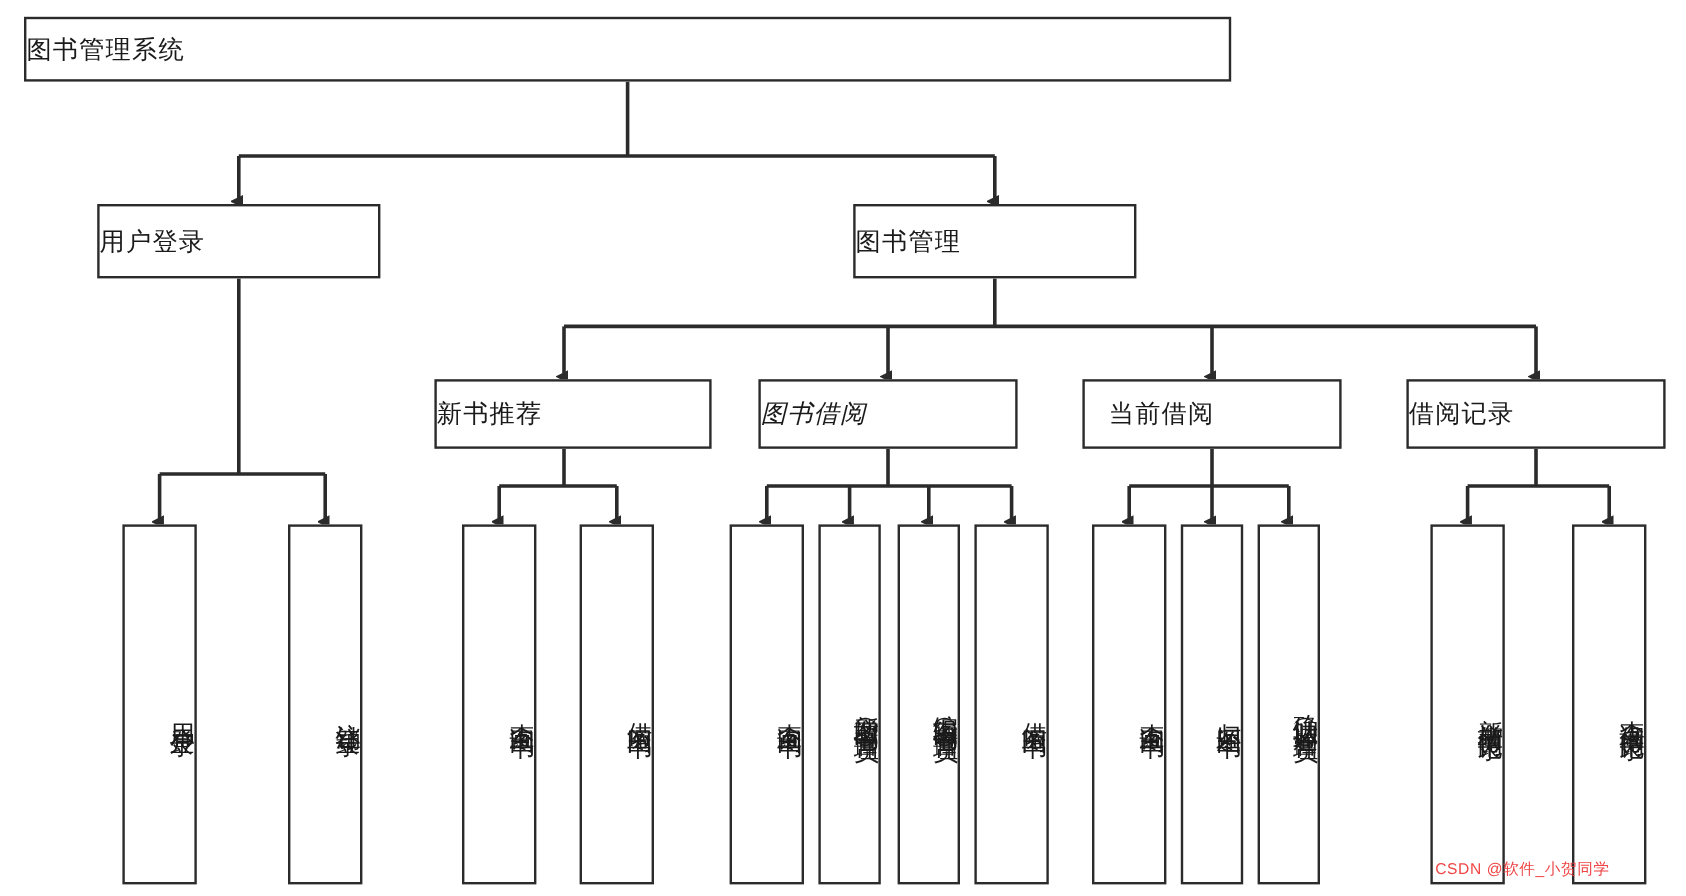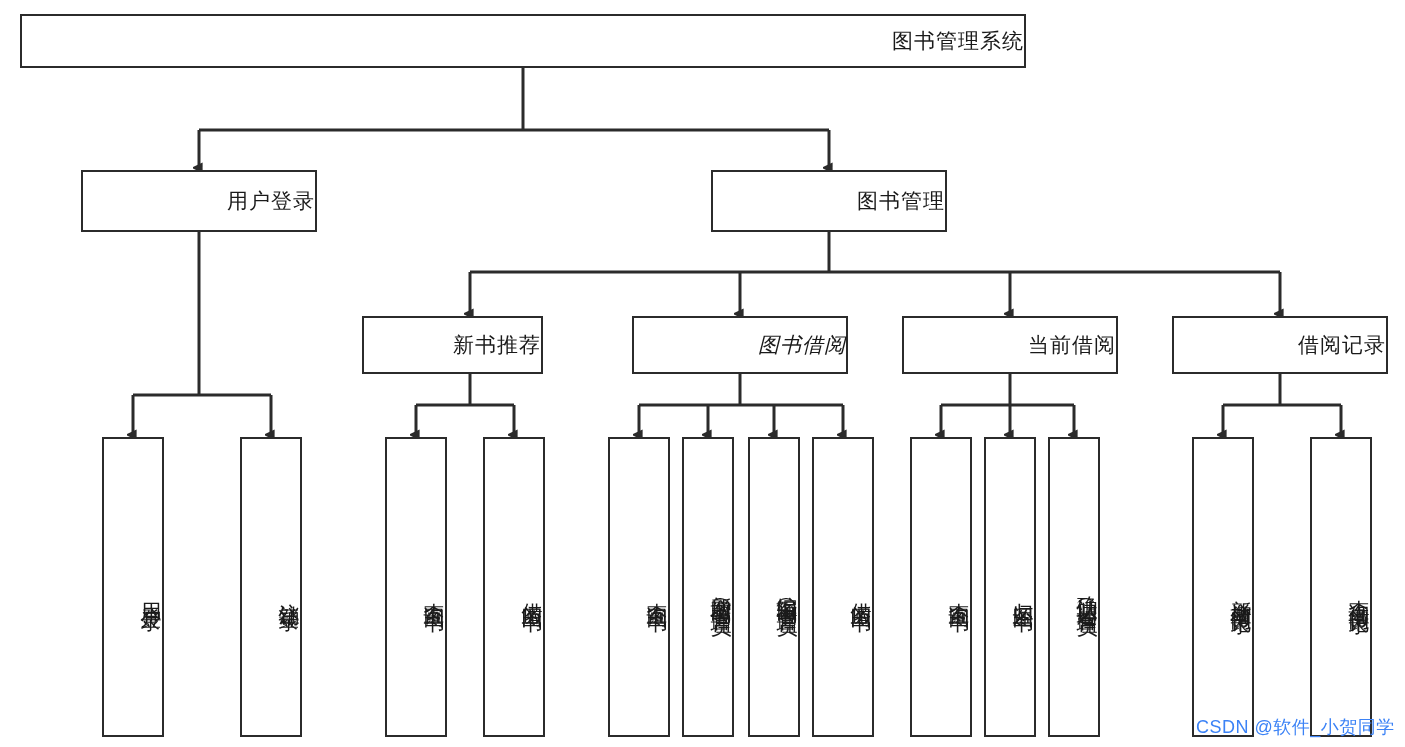--- a/index.html
+++ b/index.html
@@ -25,21 +25,21 @@
     height: 747px;
     pointer-events: none;
   }
   .node {
     position: absolute;
     box-sizing: border-box;
     border: 2px solid #2b2b2b;
     background: #ffffff;
     display: flex;
     align-items: center;
-    justify-content: flex-end;
+    justify-content: flex-start;
     color: #1a1a1a;
     text-align: center;
   }
   .node.horizontal {
     font-size: 21px;
     letter-spacing: 1px;
   }
   .node.vertical {
     writing-mode: vertical-rl;
     text-orientation: upright;
@@ -49,22 +49,22 @@
     justify-content: center;
     padding-top: 10px;
     line-height: 1.0;
   }
   .node .label {
     display: block;
     white-space: pre-line;
   }
   #watermark {
     position: absolute;
-    color: #3b82f6;
-    font-size: 18px;
+    color: #ef4444;
+    font-size: 13px;
     letter-spacing: 0.5px;
     white-space: nowrap;
     user-select: none;
   }
 </style>
 </head>
 <body>
 
 <div id="canvas">
   <svg id="edges" viewBox="0 0 1405 747" width="1405" height="747" xmlns="http://www.w3.org/2000/svg">
@@ -113,27 +113,27 @@
   <div id="node-layer">
       <div class="node horizontal" style="left: 20px; top: 14px; width: 1006px; height: 54px;">
         <span class="label">图书管理系统</span>
       </div>
       <div class="node horizontal" style="left: 81px; top: 170px; width: 236px; height: 62px;">
         <span class="label">用户登录</span>
       </div>
       <div class="node horizontal" style="left: 711px; top: 170px; width: 236px; height: 62px; font-family: Liberation Mono, monospace;">
         <span class="label">图书管理</span>
       </div>
-      <div class="node horizontal" style="left: 362px; top: 316px; width: 181px; height: 58px;">
+      <div class="node horizontal" style="left: 362px; top: 316px; width: 231px; height: 58px;">
         <span class="label">新书推荐</span>
       </div>
       <div class="node horizontal" style="left: 632px; top: 316px; width: 216px; height: 58px; font-style: italic;">
         <span class="label">图书借阅</span>
       </div>
-      <div class="node horizontal" style="left: 902px; top: 316px; width: 216px; height: 58px;">
+      <div class="node horizontal" style="left: 902px; top: 316px; width: 216px; height: 58px; padding-left: 20px;">
         <span class="label">当前借阅</span>
       </div>
       <div class="node horizontal" style="left: 1172px; top: 316px; width: 216px; height: 58px;">
         <span class="label">借阅记录</span>
       </div>
       <div class="node vertical" style="left: 102px; top: 437px; width: 62px; height: 300px;">
         <span class="label">用户登录</span>
       </div>
       <div class="node vertical" style="left: 240px; top: 437px; width: 62px; height: 300px;">
         <span class="label">注销登录</span>

